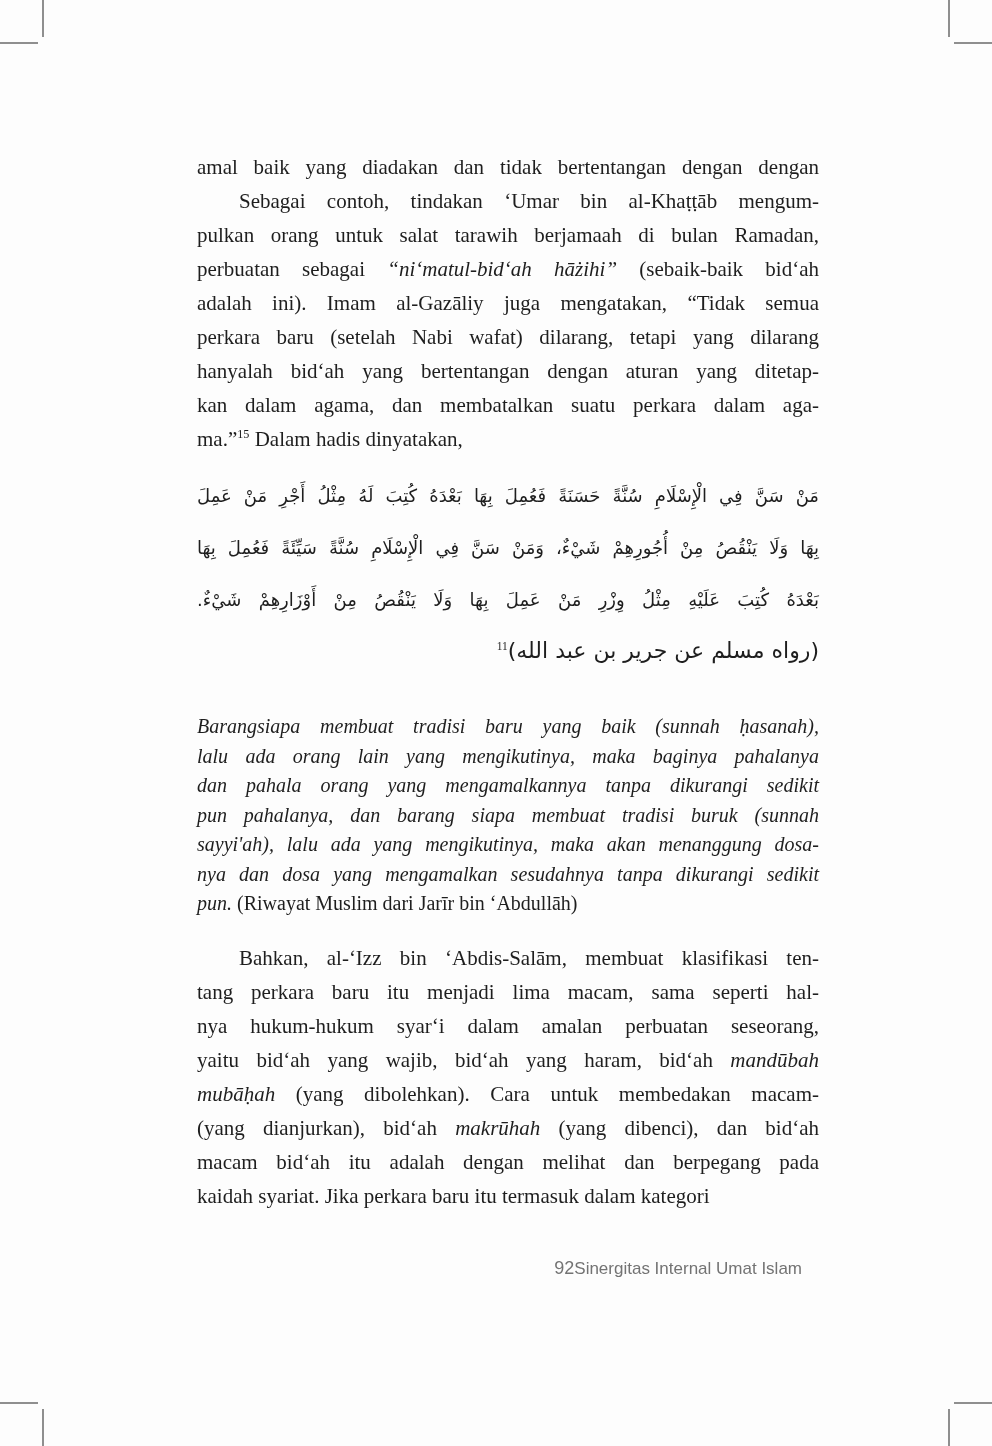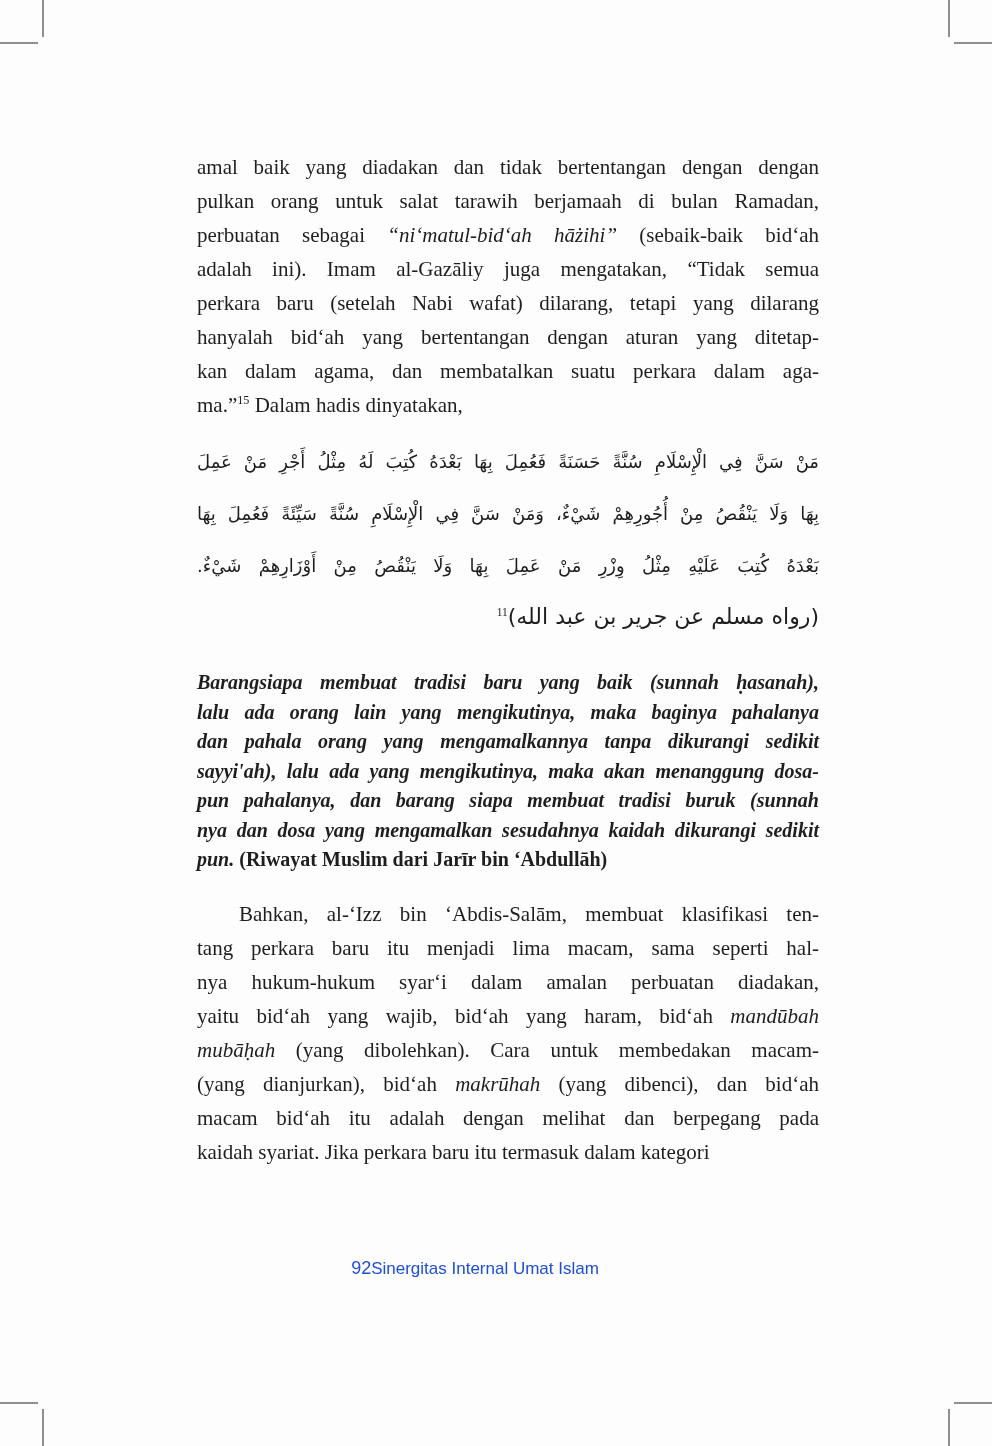--- a/index.html
+++ b/index.html
@@ -45,40 +45,40 @@
   .ar-src {
     direction: rtl;
     font-family: "DejaVu Sans", sans-serif;
     font-size: 22px;
     line-height: 50px;
     text-align: right;
     text-align-last: right;
   }
   .ar-src sup { font-family: "Liberation Serif", serif; font-size: 0.52em; }
 
-  .trans { margin-top: 26px; font-weight: bold; }
+  .trans { margin-top: 36px; }
   .tr-line {
     font-size: 20px;
     line-height: 29.5px;
     font-style: italic;
     text-align: justify;
     text-align-last: justify;
   }
   .tr-line.last { text-align-last: left; }
 
   .para-c { margin-top: 22px; }
 
   .footer {
     position: absolute;
-    left: 164px; top: 1258px; width: 622px;
+    left: 180px; top: 1258px; width: 622px;
     display: flex;
-    justify-content: center;
+    justify-content: flex-end;
     align-items: baseline;
     font-family: "Liberation Sans", "DejaVu Sans", sans-serif;
-    color: #1d4ed8;
+    color: #737373;
   }
   .footer .num { font-size: 18px; }
   .footer .title { font-size: 17px; }
 </style>
 </head>
 <body>
 
 <div class="crop v" style="left:42px; top:0;"></div>
 <div class="crop h" style="left:0; top:42px;"></div>
 <div class="crop v" style="left:948px; top:0;"></div>
@@ -88,50 +88,51 @@
 <div class="crop h" style="left:954px; top:1402px;"></div>
 <div class="crop v" style="left:948px; top:1409px;"></div>
 
 <div class="content">
 
   <div>
     <div class="line"><span>amal baik yang diadakan dan tidak bertentangan dengan dengan</span></div>
   </div>
 
   <div>
+    <div class="line indent"><span>Sebagai contoh, tindakan ‘Umar bin al-Khaṭṭāb mengum-</span></div>
     <div class="line"><span>pulkan orang untuk salat tarawih berjamaah di bulan Ramadan,</span></div>
     <div class="line"><span>perbuatan sebagai </span><span class="seg-i">“ni‘matul-bid‘ah hāżihi”</span><span> (sebaik-baik bid‘ah</span></div>
     <div class="line"><span>adalah ini). Imam al-Gazāliy juga mengatakan, “Tidak semua</span></div>
     <div class="line"><span>perkara baru (setelah Nabi wafat) dilarang, tetapi yang dilarang</span></div>
     <div class="line"><span>hanyalah bid‘ah yang bertentangan dengan aturan yang ditetap-</span></div>
     <div class="line"><span>kan dalam agama, dan membatalkan suatu perkara dalam aga-</span></div>
     <div class="line last"><span>ma.”</span><sup>15</sup><span> Dalam hadis dinyatakan,</span></div>
   </div>
 
   <div class="arabic">
     <div class="ar-line"><span>مَنْ سَنَّ فِي الْإِسْلَامِ سُنَّةً حَسَنَةً فَعُمِلَ بِهَا بَعْدَهُ كُتِبَ لَهُ مِثْلُ أَجْرِ مَنْ عَمِلَ</span></div>
     <div class="ar-line"><span>بِهَا وَلَا يَنْقُصُ مِنْ أُجُورِهِمْ شَيْءٌ، وَمَنْ سَنَّ فِي الْإِسْلَامِ سُنَّةً سَيِّئَةً فَعُمِلَ بِهَا</span></div>
     <div class="ar-line"><span>بَعْدَهُ كُتِبَ عَلَيْهِ مِثْلُ وِزْرِ مَنْ عَمِلَ بِهَا وَلَا يَنْقُصُ مِنْ أَوْزَارِهِمْ شَيْءٌ.</span></div>
     <div class="ar-src"><span>(رواه مسلم عن جرير بن عبد الله)</span><sup>11</sup></div>
   </div>
 
   <div class="trans">
     <div class="tr-line"><span>Barangsiapa membuat tradisi baru yang baik (sunnah ḥasanah),</span></div>
     <div class="tr-line"><span>lalu ada orang lain yang mengikutinya, maka baginya pahalanya</span></div>
     <div class="tr-line"><span>dan pahala orang yang mengamalkannya tanpa dikurangi sedikit</span></div>
+    <div class="tr-line"><span>pun pahalanya, dan barang siapa membuat tradisi buruk (sunnah</span></div>
     <div class="tr-line"><span>sayyi'ah), lalu ada yang mengikutinya, maka akan menanggung dosa-</span></div>
-    <div class="tr-line"><span>pun pahalanya, dan barang siapa membuat tradisi buruk (sunnah</span></div>
-    <div class="tr-line"><span>nya dan dosa yang mengamalkan sesudahnya kaidah dikurangi sedikit</span></div>
+    <div class="tr-line"><span>nya dan dosa yang mengamalkan sesudahnya tanpa dikurangi sedikit</span></div>
     <div class="tr-line last"><span>pun. </span><span class="seg-r">(Riwayat Muslim dari Jarīr bin ‘Abdullāh)</span></div>
   </div>
 
   <div class="para-c">
     <div class="line indent"><span>Bahkan, al-‘Izz bin ‘Abdis-Salām, membuat klasifikasi ten-</span></div>
     <div class="line"><span>tang perkara baru itu menjadi  lima macam, sama seperti hal-</span></div>
-    <div class="line"><span>nya hukum-hukum syar‘i dalam amalan perbuatan diadakan,</span></div>
+    <div class="line"><span>nya hukum-hukum syar‘i dalam amalan perbuatan seseorang,</span></div>
     <div class="line"><span>yaitu bid‘ah yang wajib, bid‘ah yang haram, bid‘ah </span><span class="seg-i">mandūbah</span></div>
     <div class="line"><span class="seg-i">mubāḥah</span><span> (yang dibolehkan). Cara untuk membedakan macam-</span></div>
     <div class="line"><span>(yang dianjurkan), bid‘ah </span><span class="seg-i">makrūhah</span><span> (yang dibenci), dan bid‘ah</span></div>
     <div class="line"><span>macam bid‘ah itu adalah dengan melihat dan berpegang pada</span></div>
     <div class="line last"><span>kaidah syariat. Jika perkara baru itu termasuk dalam kategori</span></div>
   </div>
 
 </div>
 
 <div class="footer">

